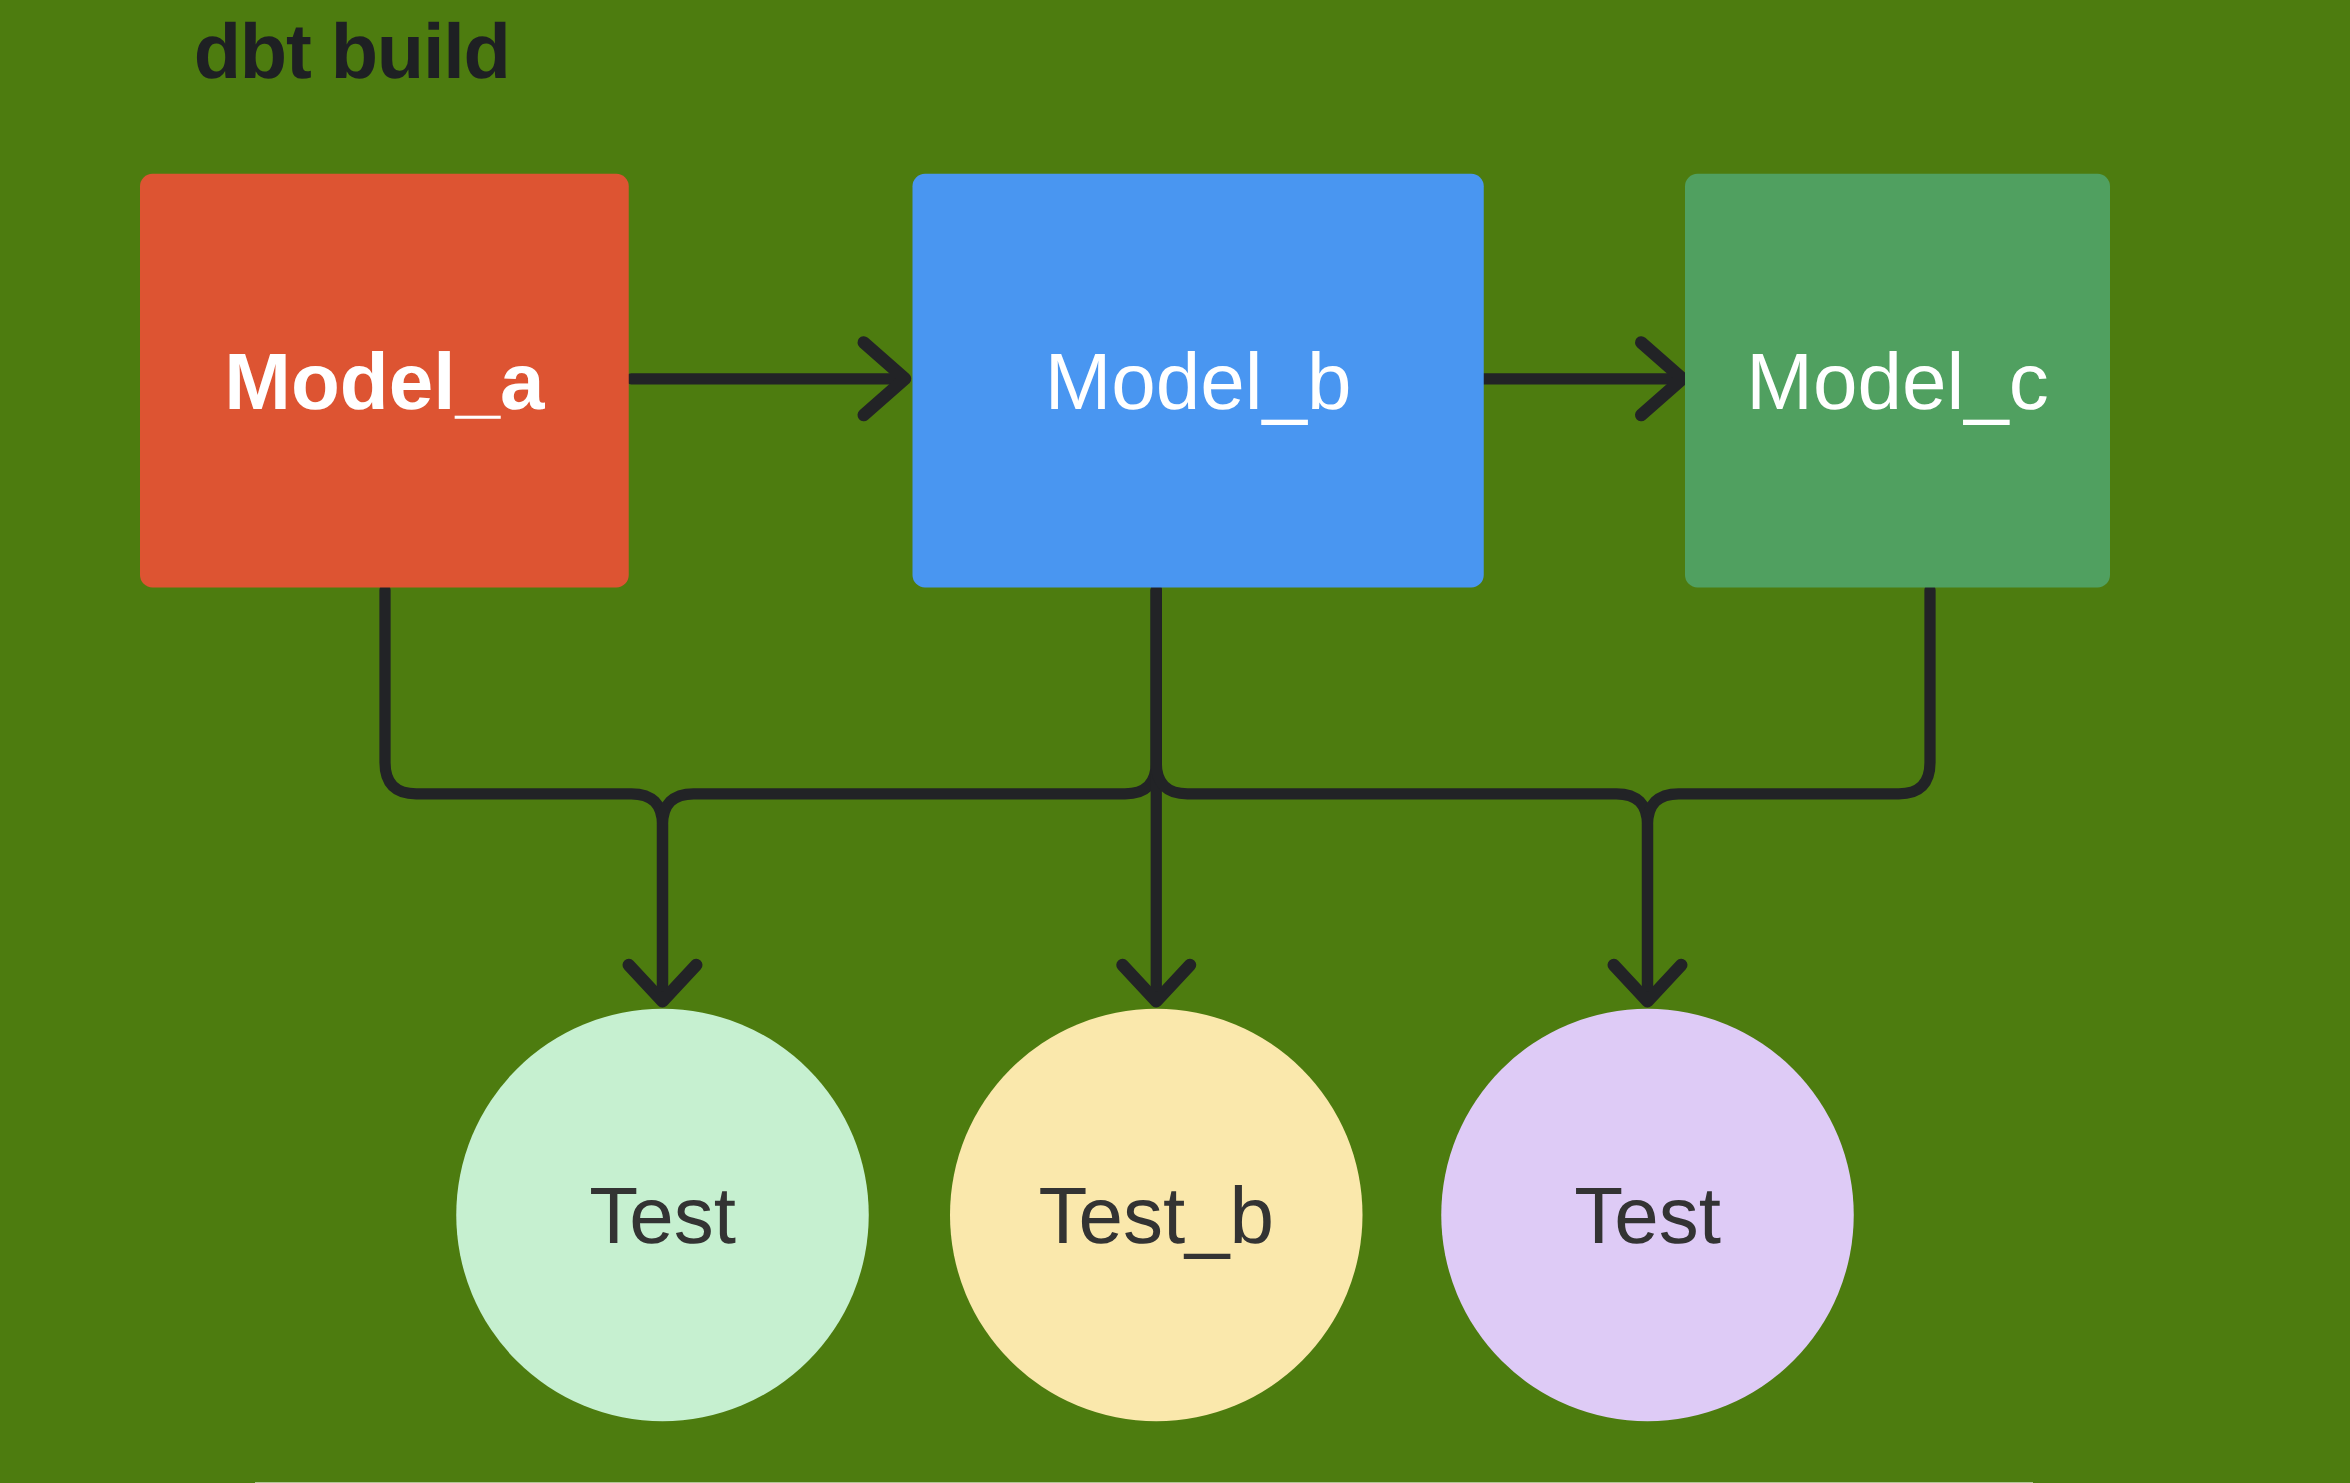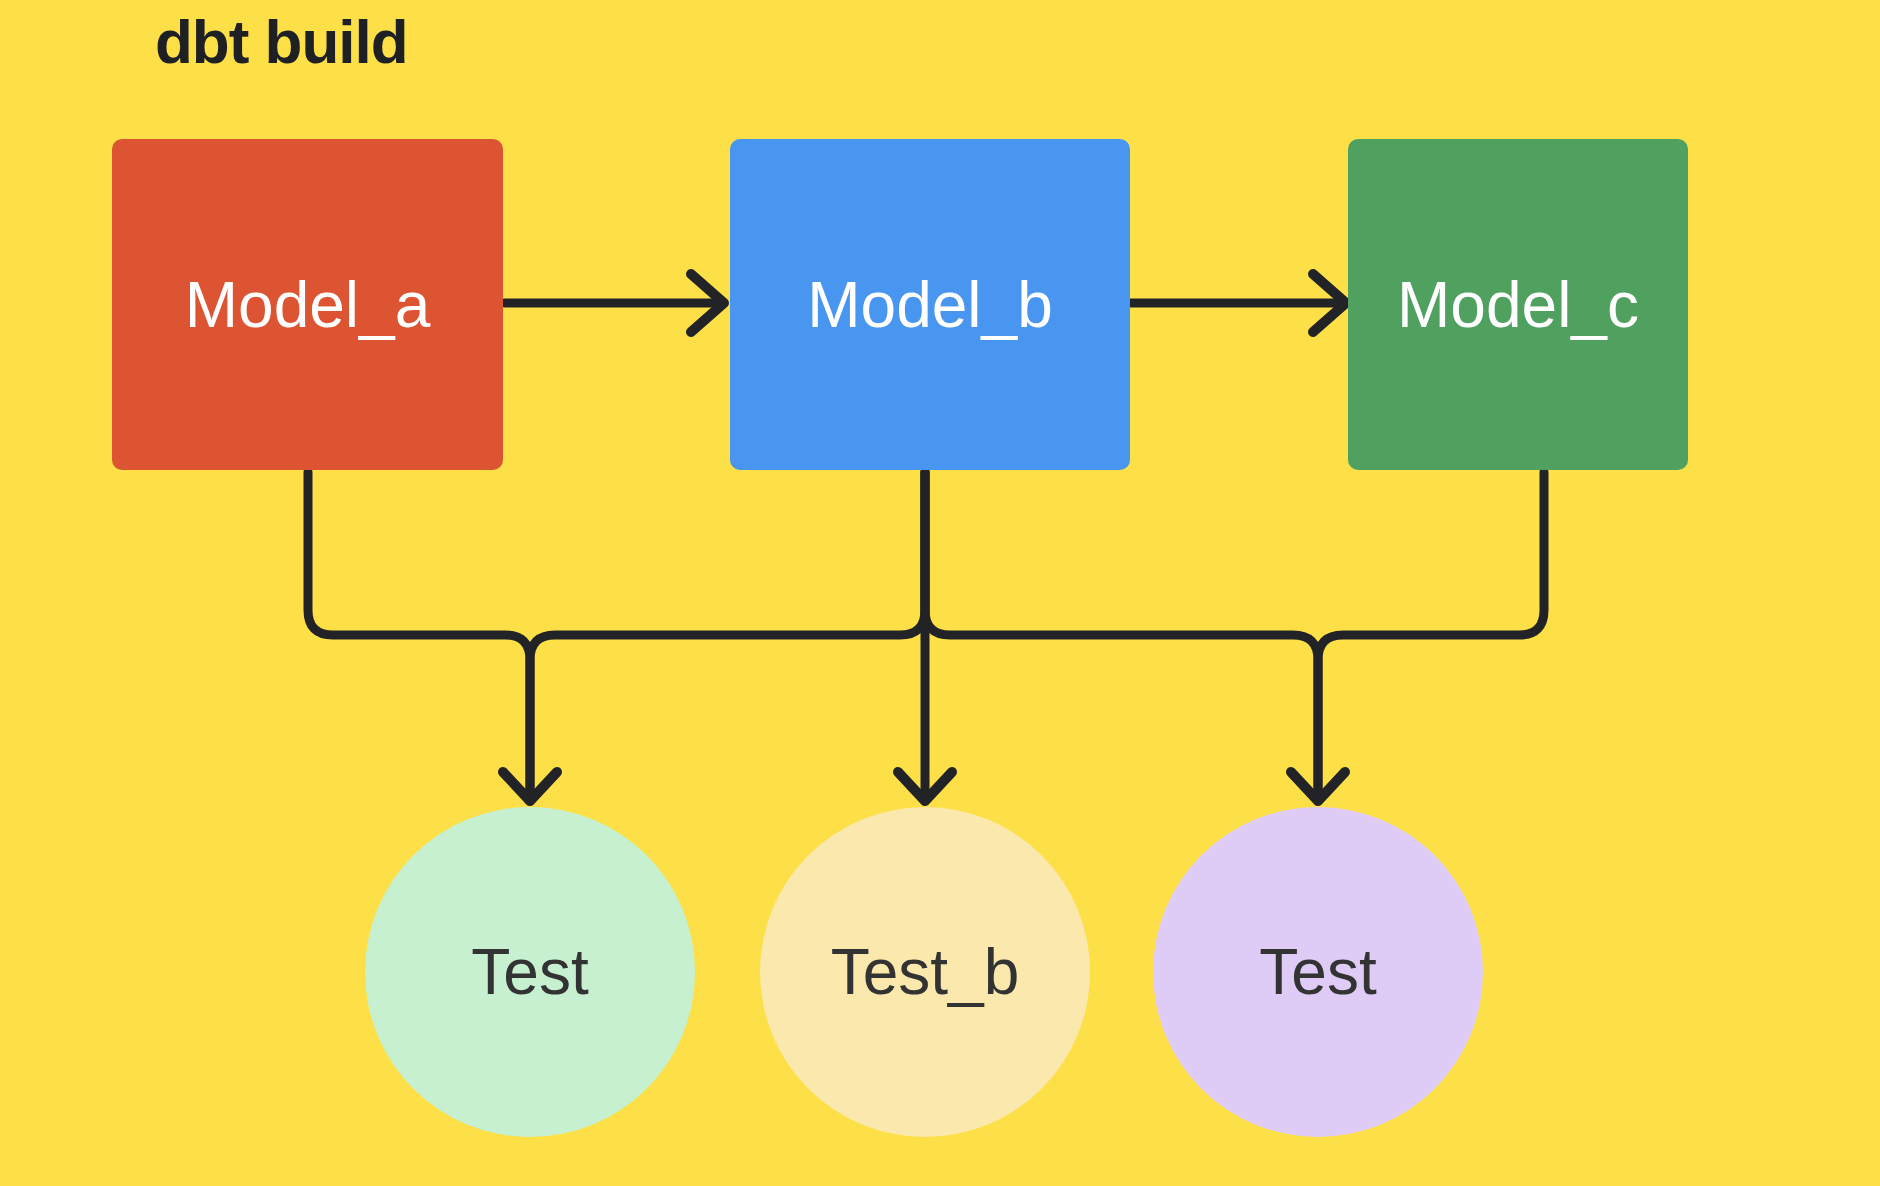--- a/index.html
+++ b/index.html
@@ -1,20 +1,20 @@
 <!DOCTYPE html>
 <html><head>
 <meta charset="utf-8">
 <style>
   html, body { margin: 0; padding: 0; background: #ffffff; }
   .canvas {
     position: relative;
     width: 1880px;
     height: 1186px;
-    background: #fde047;
+    background: #4d7c0f;
     overflow: hidden;
     font-family: "Liberation Sans", "DejaVu Sans", sans-serif;
   }
   .diagram-title {
     position: absolute;
     left: 155px;
     top: 6px;
     font-size: 62px;
     font-weight: 600;
     letter-spacing: -1px;
@@ -41,21 +41,21 @@
     text-align: center;
     font-size: 64px;
     font-weight: 500;
   }
   .node.rect {
     top: 139px;
     height: 331px;
     border-radius: 10px;
   }
   #model-a { left: 112px;  width: 391px; }
-  #model-b { left: 730px;  width: 400px; }
+  #model-b { left: 730px;  width: 457px; }
   #model-c { left: 1348px; width: 340px; }
   .node.circle {
     top: 807px;
     width: 330px;
     height: 330px;
     border-radius: 50%;
     flex-direction: column;
     line-height: 1.64;
   }
   #test-ab { left: 365px;  }
@@ -89,21 +89,21 @@
 
       <path d="M 1544 472 L 1544 610 Q 1544 635 1519 635 L 1343 635 Q 1318 635 1318 660 L 1318 798"></path>
 
       <path class="arrowhead" d="M 503 772 L 530 801 L 557 772"></path>
       <path class="arrowhead" d="M 898 772 L 925 801 L 952 772"></path>
       <path class="arrowhead" d="M 1291 772 L 1318 801 L 1345 772"></path>
     </g>
   </svg>
 
   <div class="node rect" id="model-a" style="background-color: rgb(221, 84, 50);">
-    <span style="color: rgb(255, 255, 255);">Model_a</span>
+    <span style="color: rgb(255, 255, 255); font-weight: bold;">Model_a</span>
   </div>
 
   <div class="node rect" id="model-b" style="background-color: rgb(73, 150, 241);">
     <span style="color: rgb(255, 255, 255);">Model_b</span>
   </div>
 
   <div class="node rect" id="model-c" style="background-color: rgb(80, 160, 96);">
     <span style="color: rgb(255, 255, 255);">Model_c</span>
   </div>
 

